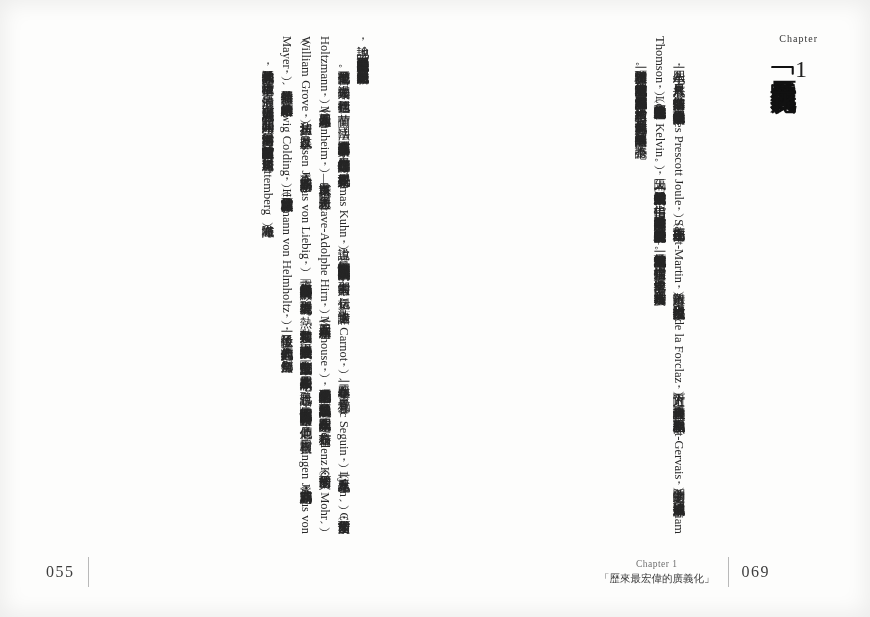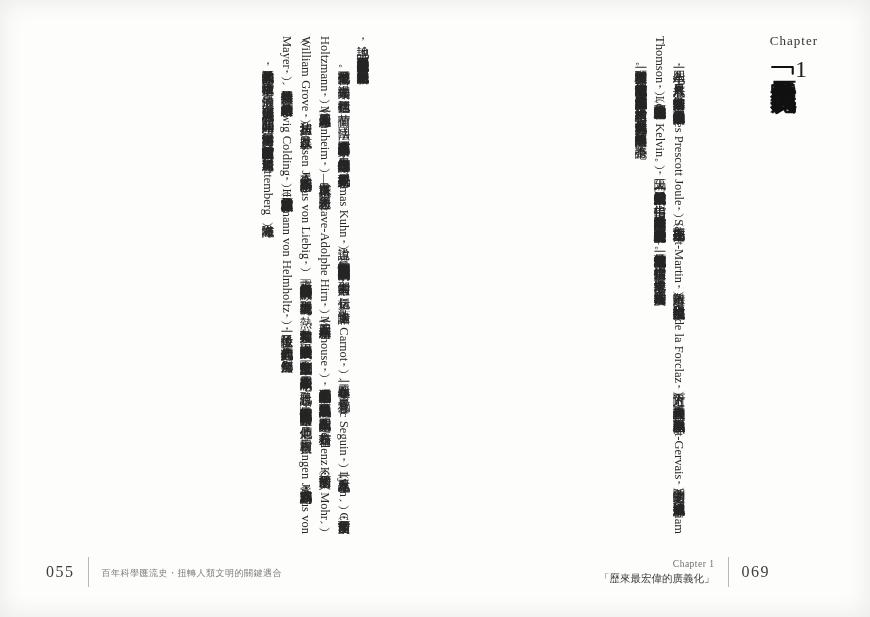--- a/index.html
+++ b/index.html
@@ -24,21 +24,21 @@
     height: 100%;
   }
   .page-left  { left: 0;  width: 435px; }
   .page-right { right: 0; width: 435px; }
 
   
   .chapter-label {
     position: absolute;
     top: 33px;
     right: 52px;
-    font-size: 13px;
+    font-size: 10px;
     letter-spacing: 1px;
     color: #333;
   }
   .chapter-number {
     position: absolute;
     top: 56px;
     right: 63px;
     font-size: 24px;
     color: #222;
   }
@@ -87,21 +87,21 @@
   .footer .rule {
     width: 1px;
     height: 30px;
     background: #b9b9b9;
   }
   .page-num {
     font-size: 16px;
     letter-spacing: 1.5px;
     color: #3d3d3d;
   }
-  .fr-text { text-align: right; }
+  .fr-text { text-align: center; }
   .fr-line1 {
     font-size: 9.5px;
     letter-spacing: 0.5px;
     color: #6f6f6f;
   }
   .fr-line2 {
     font-size: 10.5px;
     margin-top: 3px;
     color: #3a3a3a;
   }
@@ -152,18 +152,17 @@
     <div class="vbody vbody-left">
       <p class="no-indent">地說，往後就能證明那是有史以來最重要的兩項科學理念之一，同時也是理解自然的一項重要新見識。</p>
       <p>他並不是孤軍奮鬥。過去幾年間，包括在德國、荷蘭、法國，還有在英國工作的多達十五名科學家，都在構思能量守恆課題。科學史家托馬斯・孔恩（Thomas Kuhn）說道，能量守恆「並沒有帶來比所謂『同時發現』的現象更引人矚目的事例」。那當中有四人，包括：薩迪・卡諾（Sadi Carnot），一八三二年在巴黎、馬克・塞甘（Marc Seguin），一八三九年在里昂（Lyon）、卡爾・霍爾茨曼（Carl Holtzmann），一八四五年在曼海姆（Mannheim），以及古斯塔夫―阿道夫・希恩（Gustave-Adolphe Hirn），一八五四年在米盧斯（Mulhouse），全都記錄了他們獨立構思的信念，認為熱和功是可以定量互換的。在一八三七年和一八四四年之間，科布倫茲（Koblenz）的卡爾・莫爾（Karl Mohr）、倫敦的威廉・葛羅夫（William Grove）和法拉第，以及基森（Giessen）的尤斯圖斯・馮・李比希（Justus von Liebig），全都把現象世界描述為「單獨一種『力』的顯現，那種力能表現為電、熱、動力和其它多種形式，不過無論變換成哪種形式，它都不能被創造或摧毀」。接著在一八四二年和一八四七年間，孔恩說道，「能量守恆假設」由四位「散居各處」的歐洲科學家公開宣布，他們是：圖賓根（Tübingen）的尤利烏斯・馮・邁爾（Julius von Mayer），曼徹斯特的焦耳、哥本哈根的路德維希・柯丁（Ludwig Colding），以及柏林的赫爾曼・亥姆霍茲（Hermann von Helmholtz），除了最後一位，他們對其他人的工作，全都一無所知。</p>
       <p>除了焦耳和他的瀑布之外，這種種故事當中，最浪漫的，或許就是邁爾那則了。一八四〇年二月間開始，邁爾出海當船醫，隨一艘荷蘭商船前往東印度群島。邁爾是符騰堡（Württemberg）海布隆城</p>
     </div>
 
     <div class="footer footer-left">
       <div class="page-num">055</div>
       <div class="rule"></div>
       <div class="fl-text">
-        <div class="fl-subtitle">百年科學匯流史・扭轉人類文明的關鍵遇合</div>
       </div>
     </div>
   </div>
 
 </div>
 
 </body></html>

